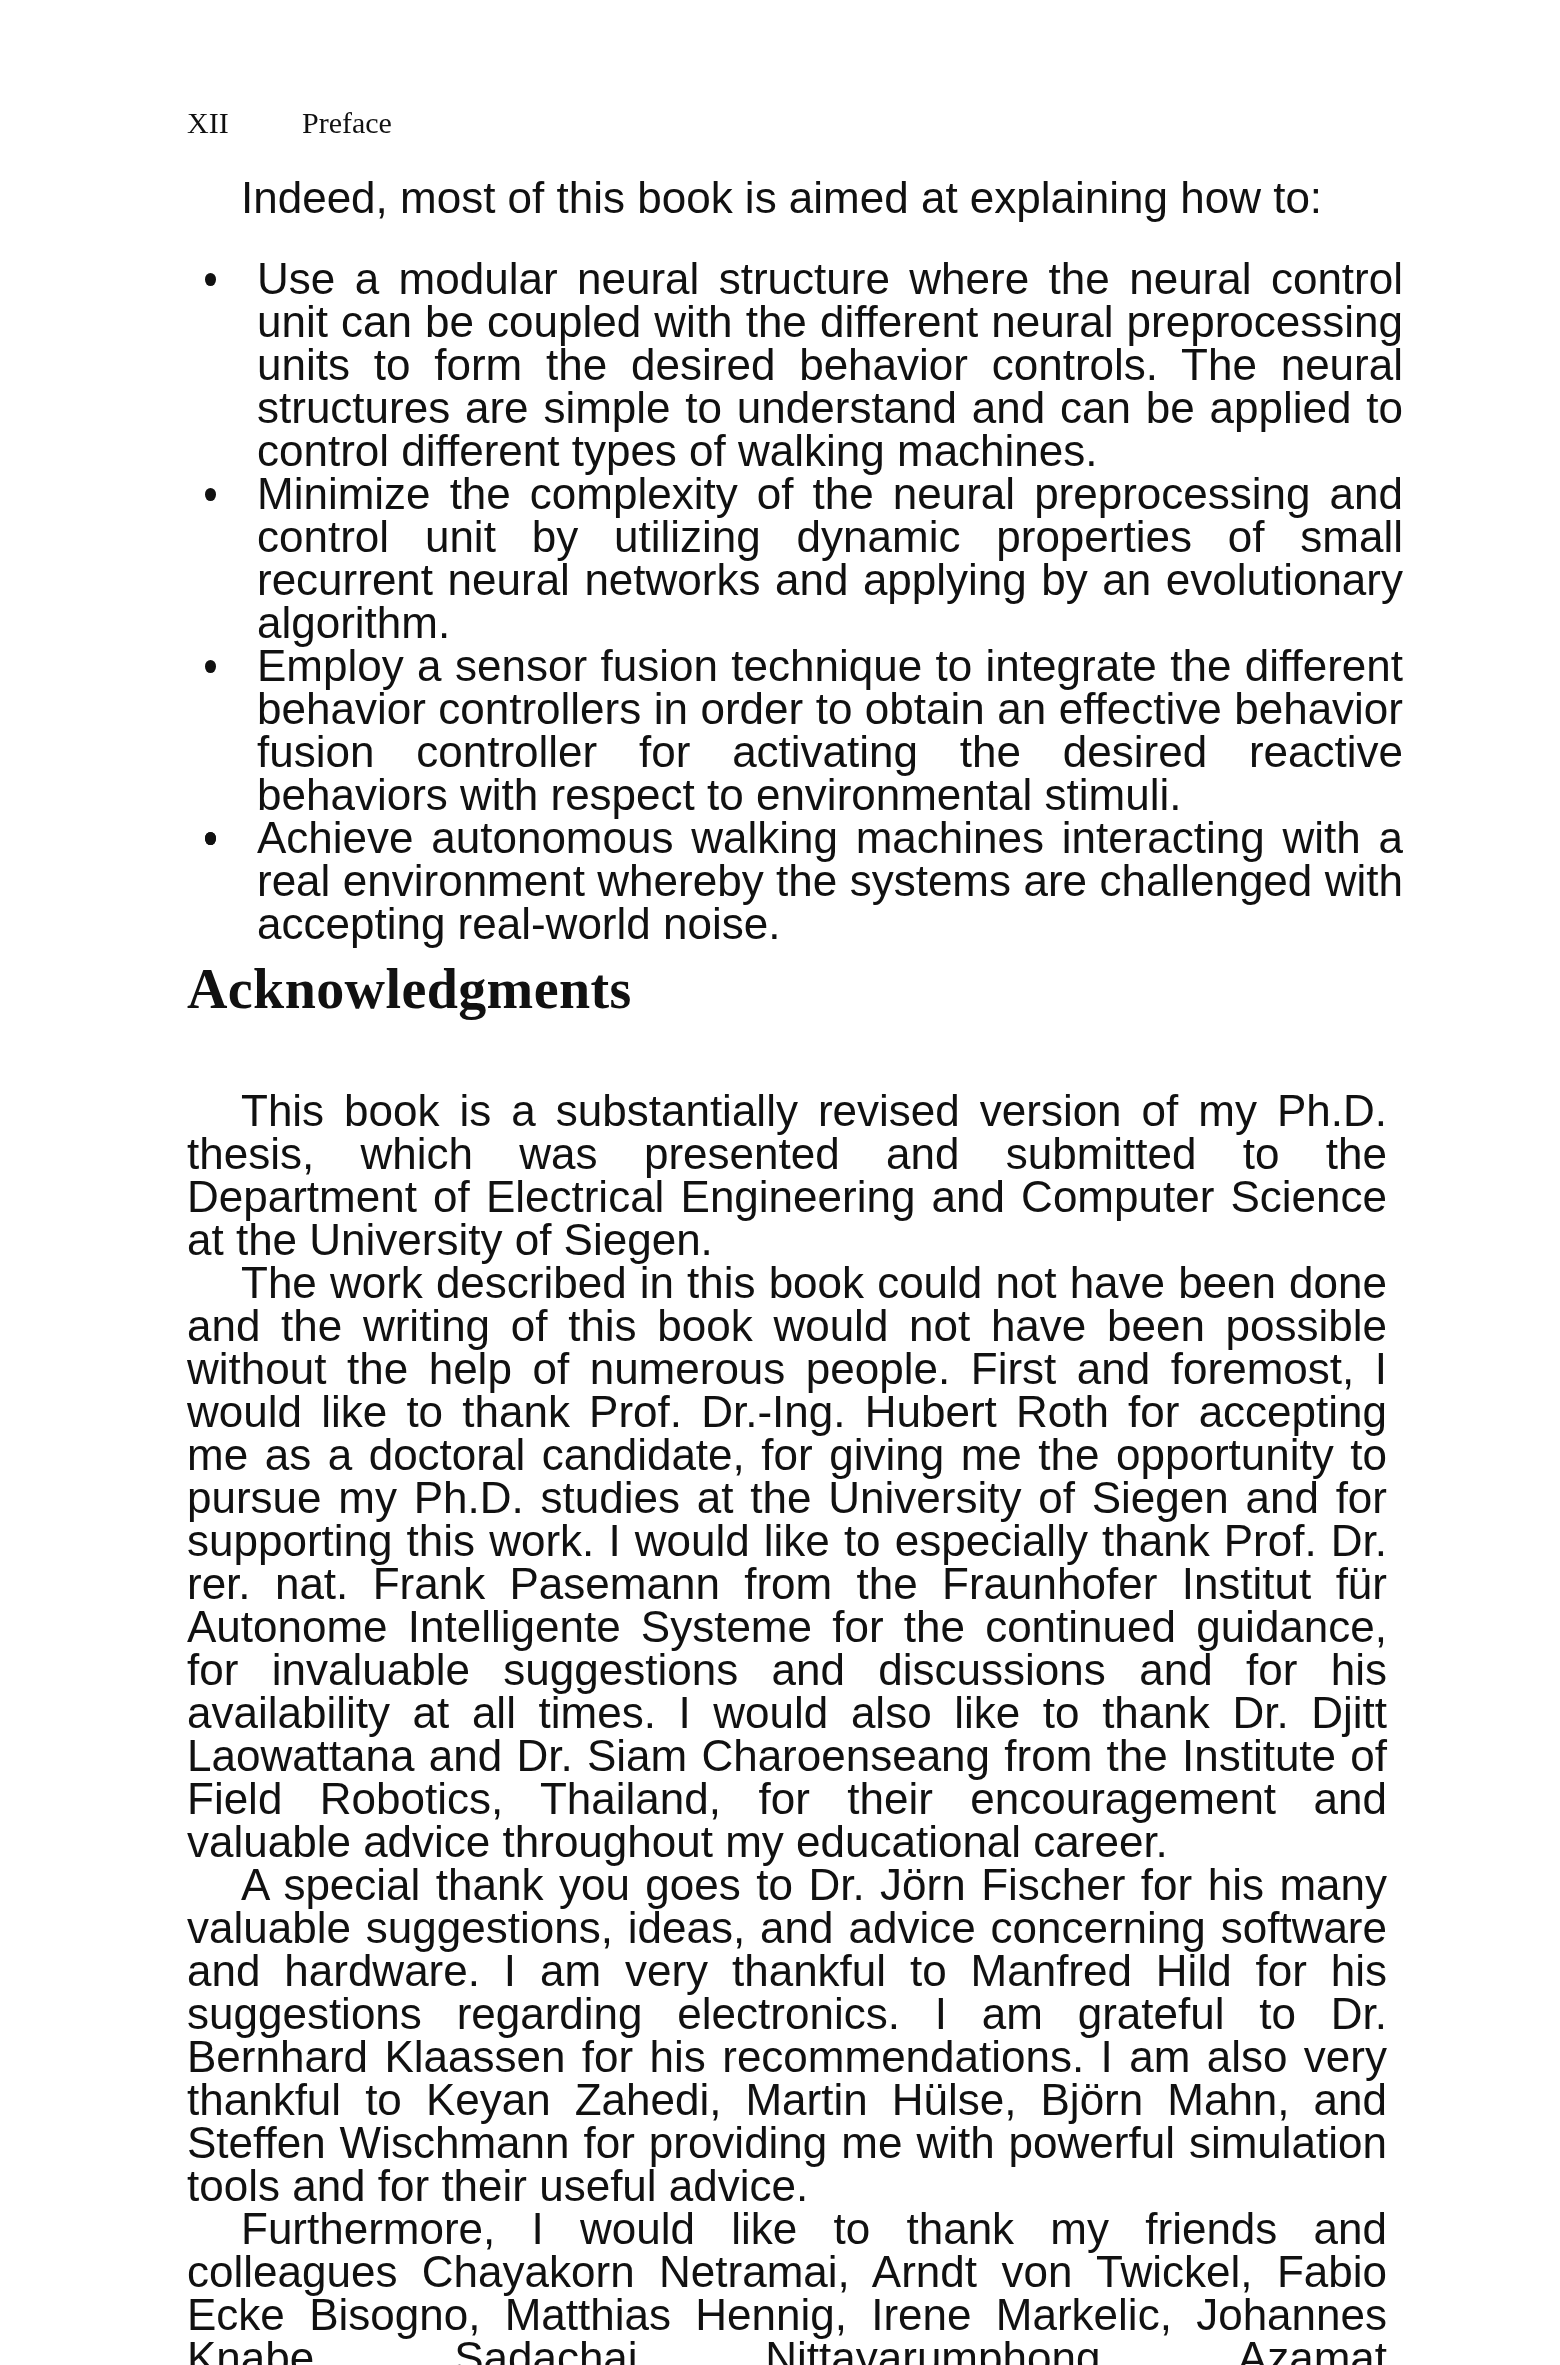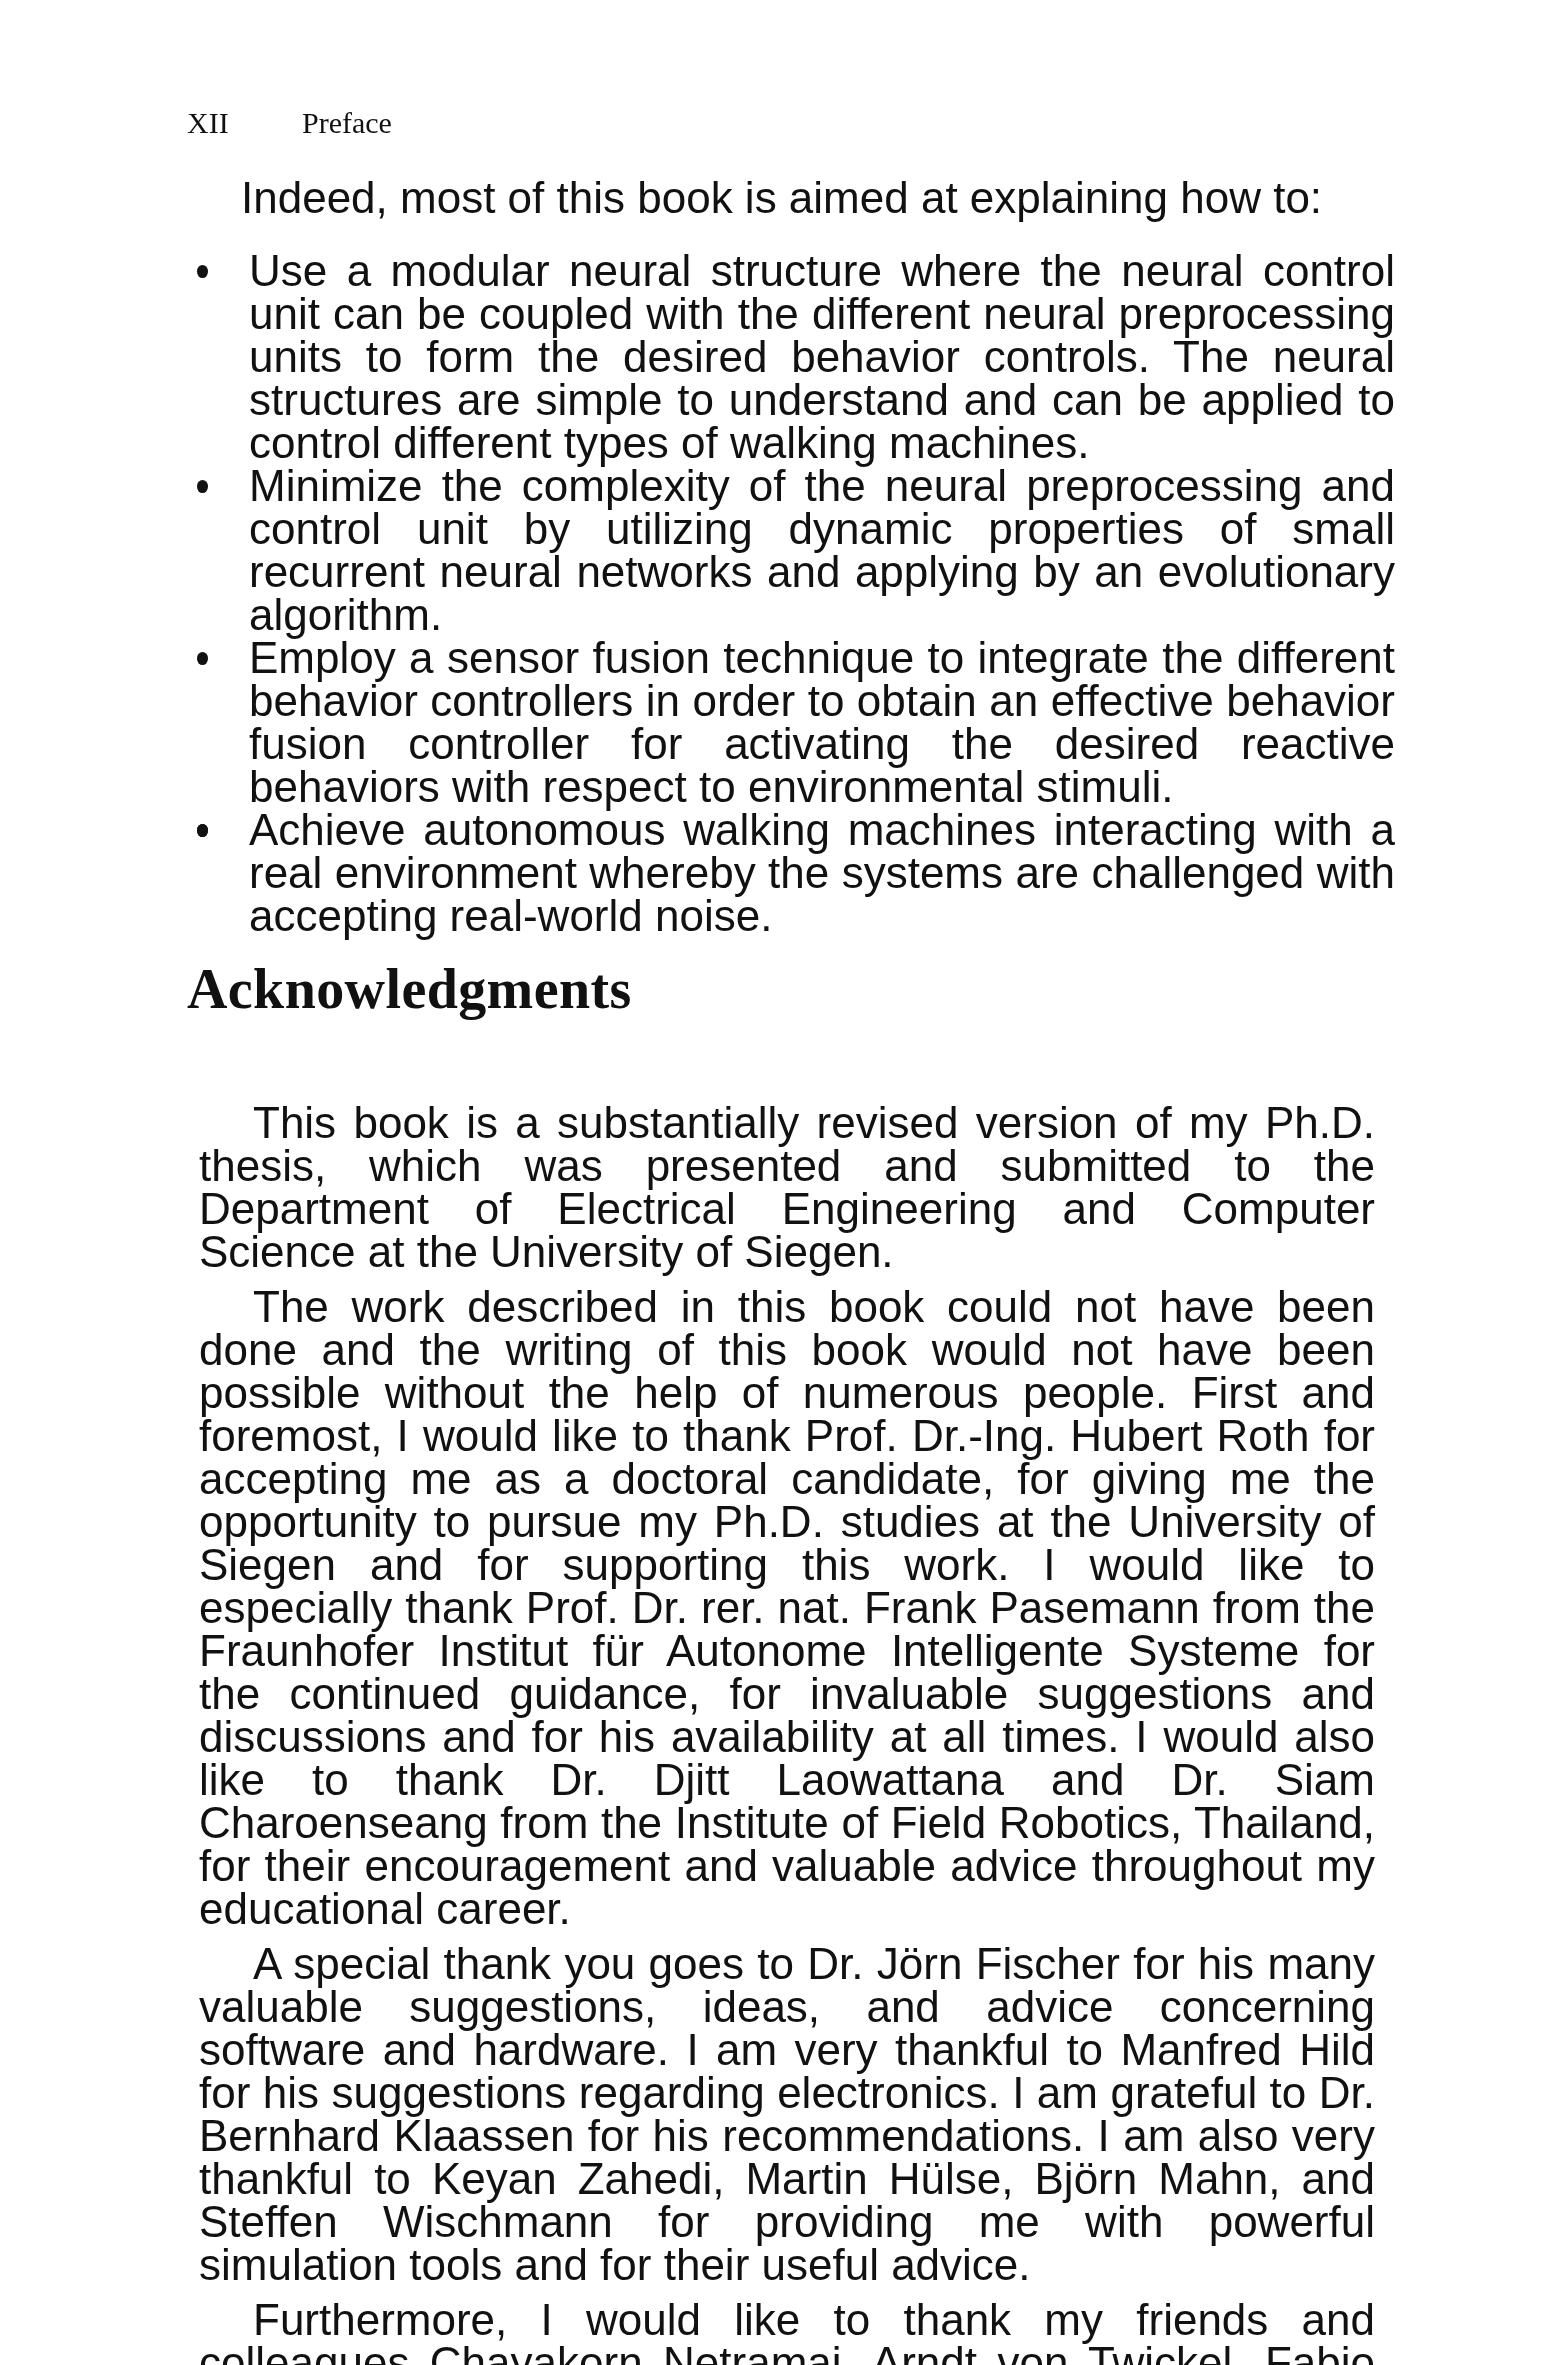--- a/index.html
+++ b/index.html
@@ -3,26 +3,26 @@
 <meta charset="utf-8">
 <style>
   html, body { margin: 0; padding: 0; background: #ffffff; }
   body { width: 1560px; height: 2366px; position: relative; overflow: hidden;
          font-family: "DejaVu Serif", "Liberation Serif", serif; color: #111; }
   .page { position: absolute; left: 187px; top: 0; width: 1200px; }
   .running-head { position: absolute; top: 101px; left: 0; font-size: 30px; line-height: 43px; font-family: "Liberation Serif", serif; }
   .running-head .folio { display: inline-block; width: 115px; }
   .body-text { font-family: Liberation Sans, sans-serif; font-size: 44px; line-height: 43px; text-align: justify; hyphens: manual; }
   .intro { position: absolute; top: 176px; left: 54px; width: 1146px; }
-  .bullets { position: absolute; top: 241px; left: 0; width: 1200px; margin: 8px; padding: 0; list-style: none; }
+  .bullets { position: absolute; top: 241px; left: 0; width: 1200px; margin: 16px; padding: 0; list-style: none; }
   .bullets li { position: relative; padding-left: 54px; }
   .bullets li .dot { position: absolute; left: 1.7px; top: 16px; width: 11px; height: 12.8px; border-radius: 50%; background: #111; }
   .heading { position: absolute; top: 959px; left: 0; font-family: "Liberation Serif", serif; font-weight: bold; font-size: 56px; line-height: 60px; letter-spacing: 0.4px; margin: 0; }
   .ack { position: absolute; top: 1089px; left: 0; width: 1200px; }
-  .ack p { margin: 12px; text-indent: 54px; }
+  .ack p { margin: 0; text-indent: 54px; }
 </style>
 </head>
 <body>
 
 <div class="page">
   <div class="running-head">
     <span class="folio">XII</span><span>Preface</span>
   </div>
 
   <div class="intro body-text">Indeed, most of this book is aimed at explaining how to:</div>

